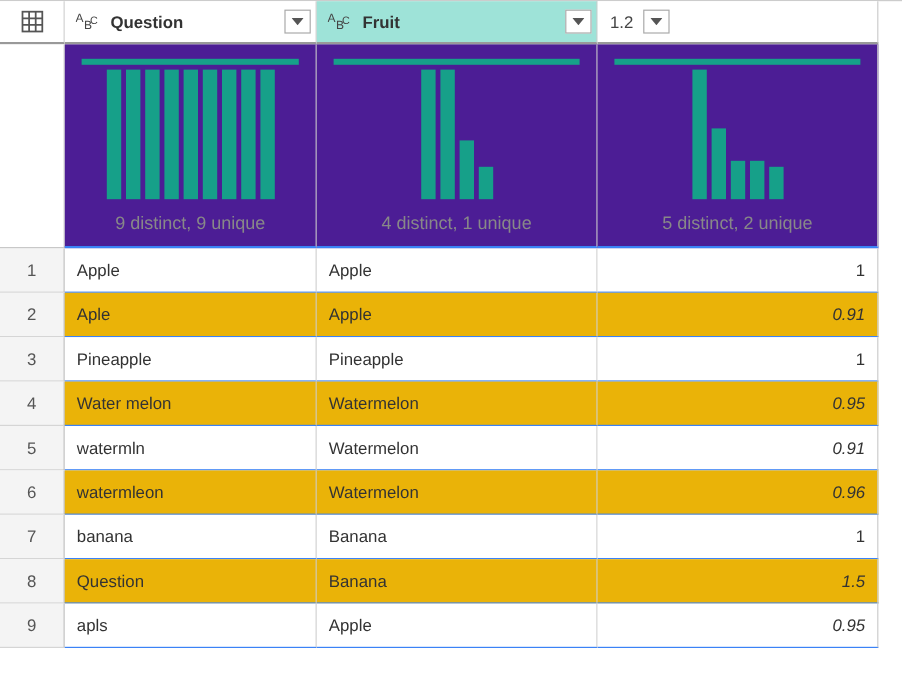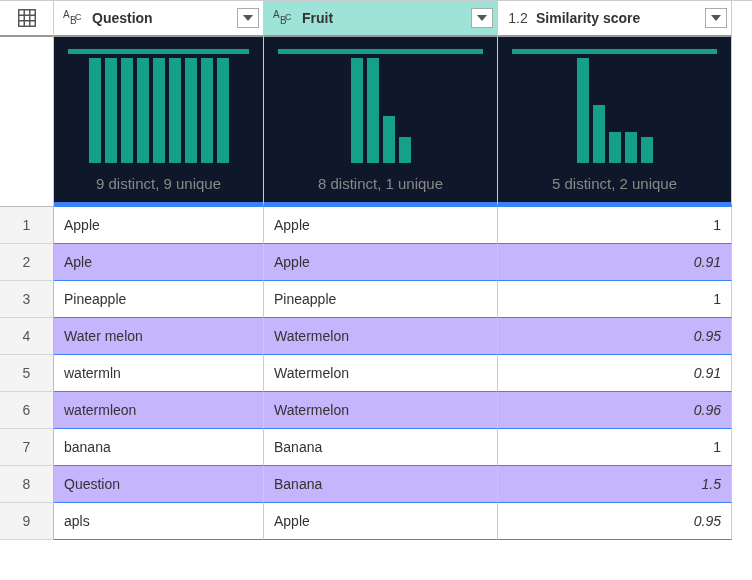--- a/index.html
+++ b/index.html
@@ -70,22 +70,22 @@
       border: 1px solid #aaa;
       display: flex;
       align-items: center;
       justify-content: center;
       cursor: pointer;
     }
     .dropdown-btn svg { display: block; }
     
     .profile {
       height: 170px;
-      background: #0f172a;
-      border-bottom: 5px solid #3b82f6;
+      background: #4c1d95;
+      border-bottom: 2px solid #3b82f6;
       display: flex;
       flex-direction: column;
       padding: 12px 14px 10px 14px;
     }
     .profile .topbar {
       height: 5px;
       background: #16a089;
       width: 100%;
       margin-bottom: 4px;
     }
@@ -120,21 +120,21 @@
       border-right: 1px solid #bbb;
       border-bottom: 1px solid #d5d5d5;
     }
     .data {
       height: 37px;
       padding: 0 10px;
       background: #fff;
       color: #333;
       border-bottom: 1px solid #3b82f6;
     }
-    .data.alt { background: #c4b5fd; }
+    .data.alt { background: #eab308; }
     .data.num { justify-content: flex-end; font-style: italic; }
     .data.num.noitalic { font-style: normal; }
   </style>
 </head>
 <body>
 
 <div class="grid">
 
   <div class="cell header corner">
     <svg width="22" height="22" viewBox="0 0 24 24" fill="none" stroke="#555" stroke-width="1.6">
@@ -175,21 +175,20 @@
         <svg width="10" height="6" viewBox="0 0 10 6">
             <path d="M0 0 L5 6 L10 0 Z" fill="#555"></path>
           </svg>
       </span>
     </div>
   </div>
 
   <div class="cell header">
     <div class="header-content">
       <span class="type-icon" style="font-style:normal;">1.2</span>
-      <span class="header-label">Similarity score</span>
       <span class="dropdown-btn">
         <svg width="10" height="6" viewBox="0 0 10 6">
             <path d="M0 0 L5 6 L10 0 Z" fill="#555"></path>
           </svg>
       </span>
     </div>
   </div>
 
   <div class="cell rownum-blank-profile"></div>
 
@@ -210,21 +209,21 @@
   </div>
 
   <div class="cell profile">
     <div class="topbar"></div>
     <div class="chart">
         <div class="bar" style="height: 100%;"></div>
         <div class="bar" style="height: 100%;"></div>
         <div class="bar" style="height: 45%;"></div>
         <div class="bar" style="height: 25%;"></div>
       </div>
-    <div class="stats">8 distinct, 1 unique</div>
+    <div class="stats">4 distinct, 1 unique</div>
   </div>
 
   <div class="cell profile">
     <div class="topbar"></div>
     <div class="chart">
         <div class="bar" style="height: 100%;"></div>
         <div class="bar" style="height: 55%;"></div>
         <div class="bar" style="height: 30%;"></div>
         <div class="bar" style="height: 30%;"></div>
         <div class="bar" style="height: 25%;"></div>

